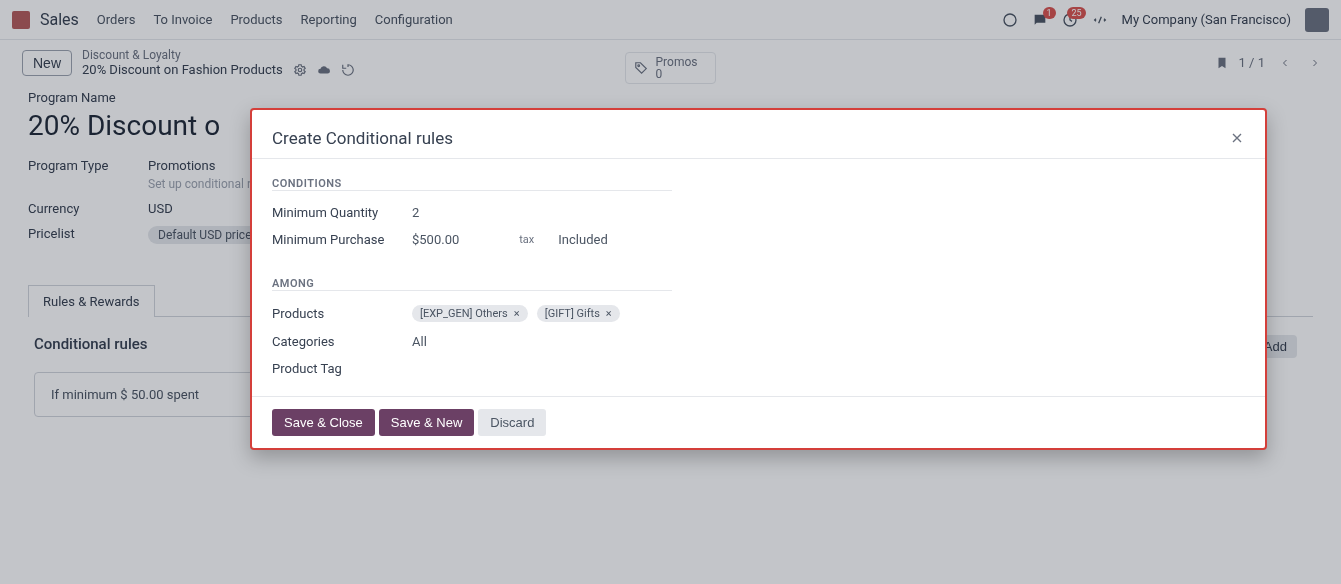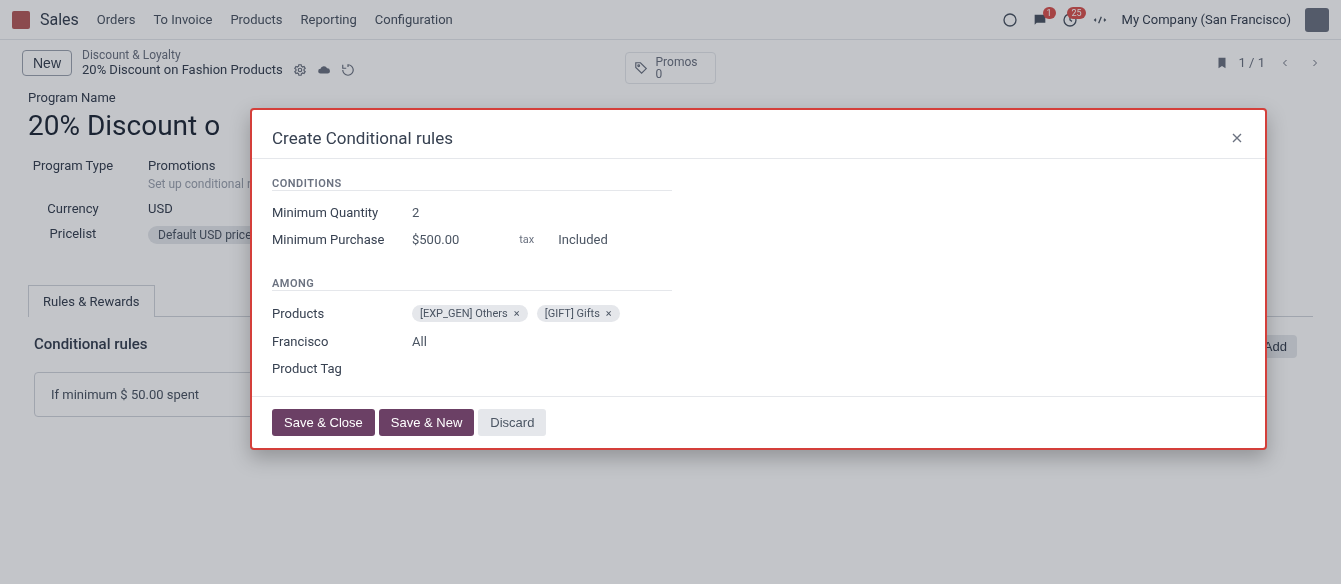--- a/index.html
+++ b/index.html
@@ -26,21 +26,21 @@
   .center-pill { margin-left:auto; margin-right:auto; display:flex; align-items:center; border:1px solid #e5e7eb; border-radius:4px; padding:3px 18px 3px 8px; gap:8px; color:#6b7280; font-size:12px;}
   .center-pill .count { color:#6b7280; }
   .subbar-right { display:flex; align-items:center; gap:10px; margin-left:auto; color:#6b7280;}
   .pager-text { color:#6b7280; font-size:13px;}
   .nav-arrow { width:20px; height:20px; display:inline-flex; align-items:center; justify-content:center; color:#6b7280; cursor:pointer; border-radius:3px;}
   
   .page { padding: 0 28px; }
   .section-label { color:#374151; font-size:13px; margin-top:4px;}
   .page h1 { font-size:28px; font-weight:400; color:#1f2937; margin:4px 0 16px;}
   .fieldrow { display:flex; align-items:flex-start; gap:30px; margin-bottom:10px;}
-  .fieldrow .lbl { width:90px; color:#374151; font-size:13px;text-align:center;}
+  .fieldrow .lbl { width:90px; color:#374151; font-size:13px;}
   .fieldrow .val { color:#374151; font-size:13px;}
   .fieldrow .help { color:#9ca3af; font-size:12px; margin-top:4px;}
   .chip { display:inline-block; background:#e5e7eb; color:#4b5563; border-radius:12px; padding:2px 10px; font-size:12px;}
   
   .tabs { margin-top:40px; border-bottom:1px solid #d1d5db;}
   .tab { display:inline-block; padding:8px 14px; border:1px solid #d1d5db; border-bottom:none; background:#f9fafb; color:#374151; font-size:13px; cursor:pointer; position:relative; top:1px; background:#fff;}
   .tabbody { padding:18px 6px 10px;}
   .cond-title { font-size:15px; color:#374151; font-weight:500; display:inline-block;}
   .add-btn { float:right; margin-right:10px; background:#e5e7eb; color:#374151; border:none; padding:4px 10px; border-radius:4px; font-size:13px; cursor:pointer;}
   .rule-card { border:1px solid #d1d5db; border-radius:4px; padding:14px 16px; margin-top:14px; width:630px; color:#4b5563;}
@@ -234,21 +234,21 @@
           <span>[EXP_GEN] Others</span>
           <span class="x">×</span>
         </span>
         <span class="tag">
           <span>[GIFT] Gifts</span>
           <span class="x">×</span>
         </span>
       </div>
     </div>
     <div class="mrow">
-      <div class="mlbl">Francisco</div>
+      <div class="mlbl">Categories</div>
       <div class="mval">All</div>
     </div>
     <div class="mrow">
       <div class="mlbl">Product Tag</div>
       <div class="mval"></div>
     </div>
   </div>
   <div class="modal-footer">
     <button class="btn-primary">Save &amp; Close</button>
     <button class="btn-primary">Save &amp; New</button>

